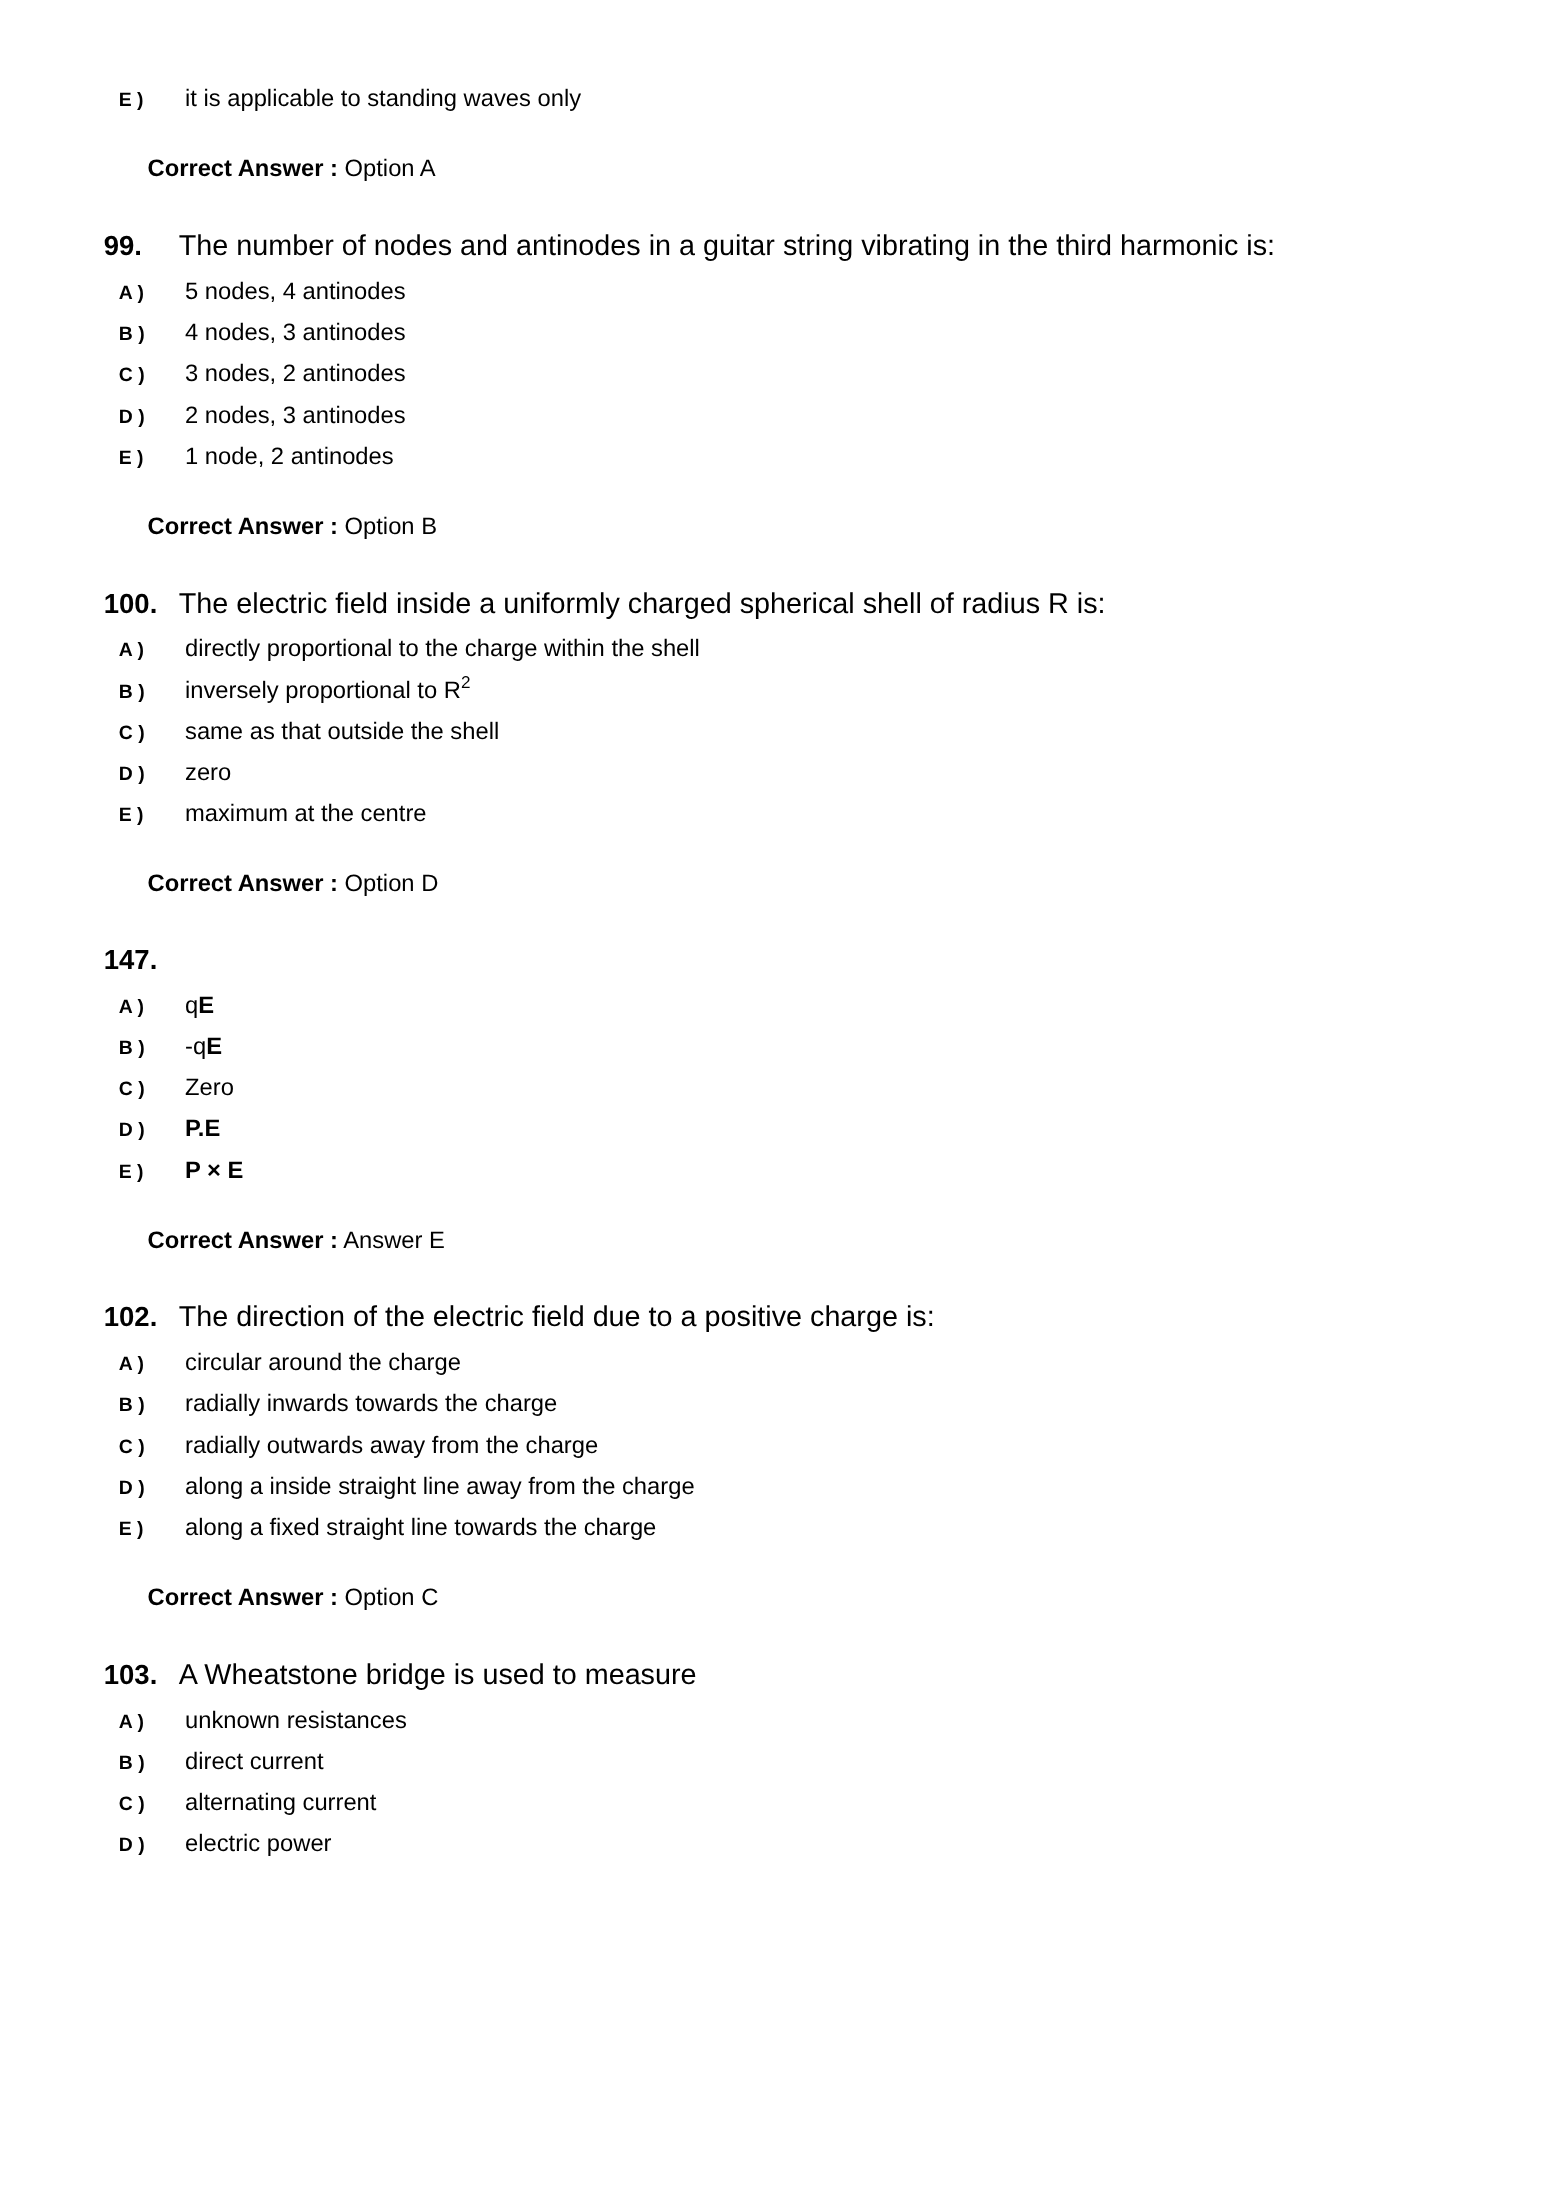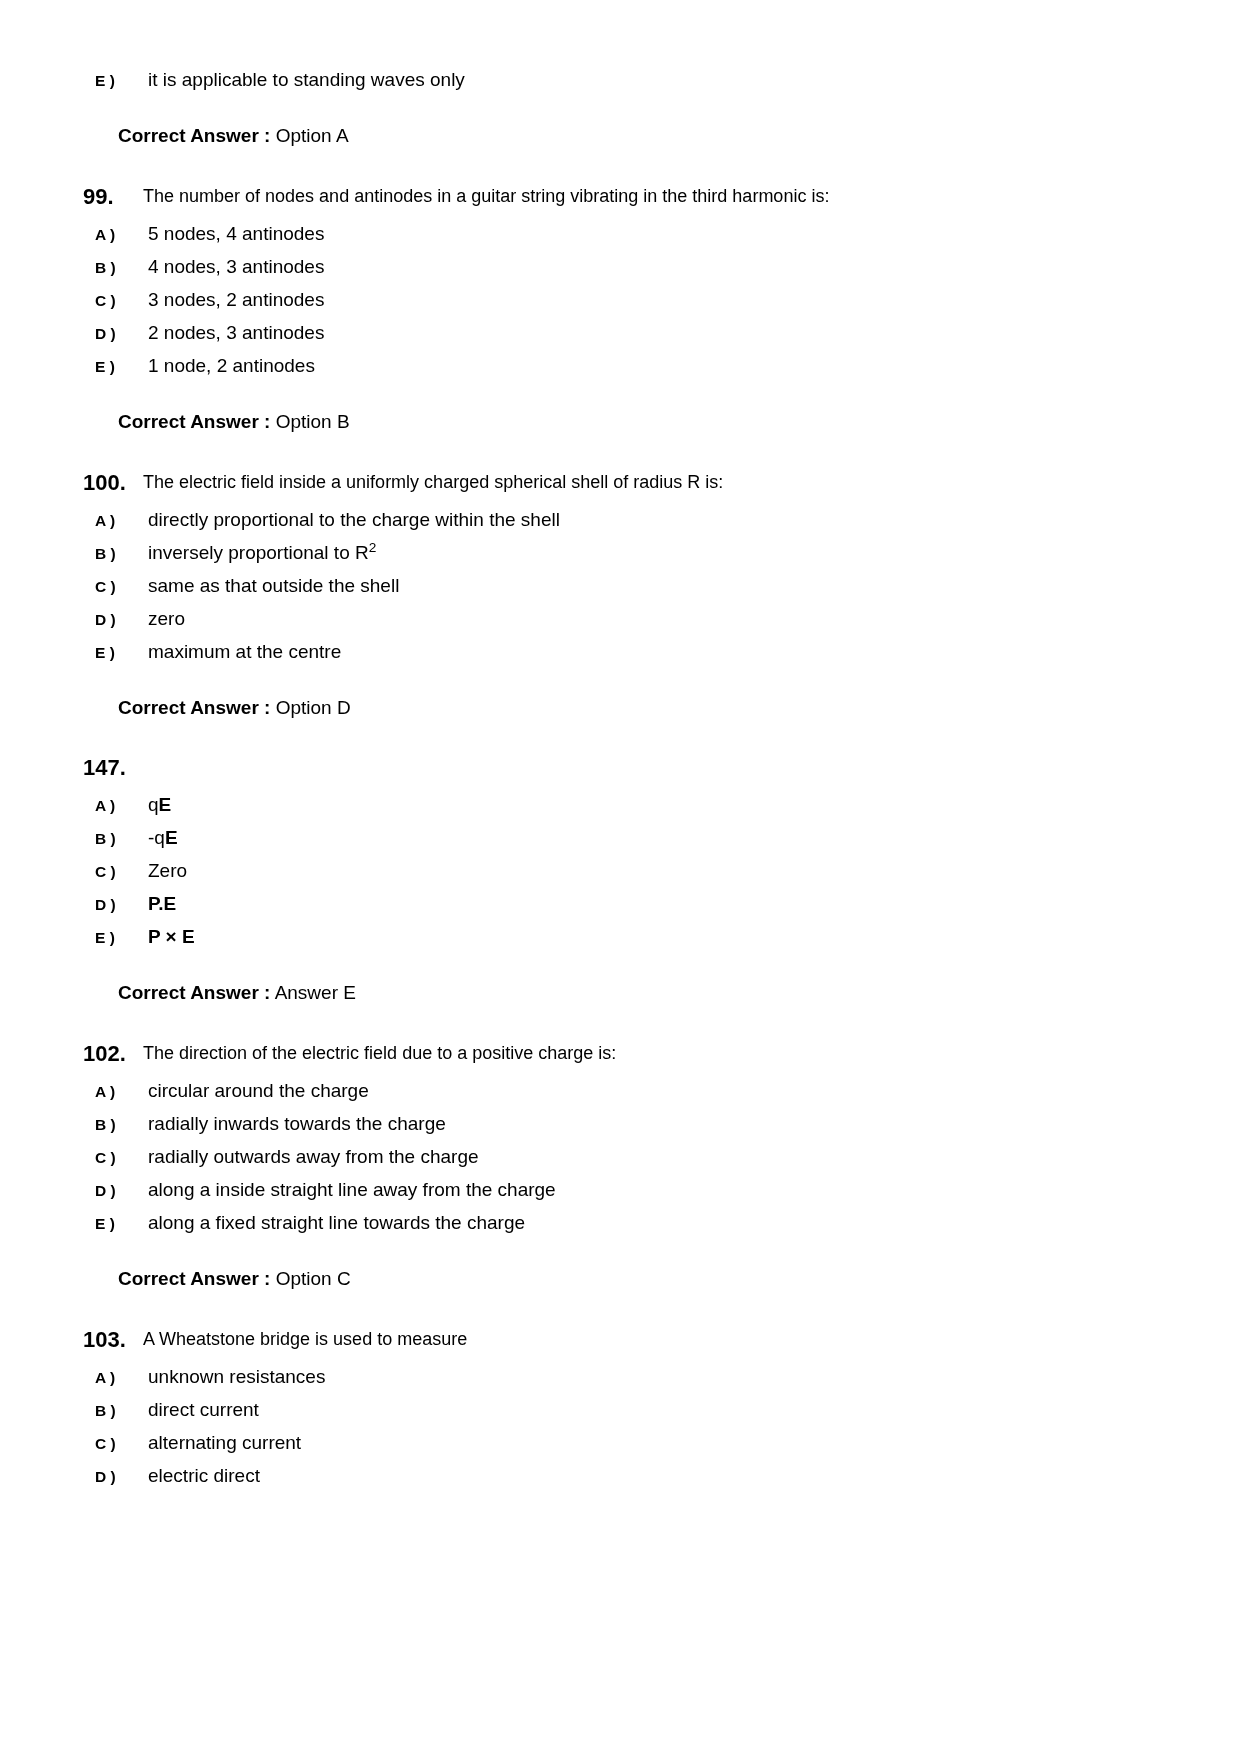--- a/index.html
+++ b/index.html
@@ -45,21 +45,21 @@
     display: flex;
     align-items: flex-end;
     margin-bottom: 8px;
   }
   .q-number {
     flex: 0 0 60px;
     font-weight: bold;
     font-size: 22px;
   }
   .q-text {
-    font-size: 18px;
+    font-size: 23px;
     line-height: 27px;
   }
   .q-text--narrow { max-width: 860px; }
   .q-text b { font-weight: bold; }
   
   .answer {
     margin: 28px 0 0 35px;
     font-size: 19px;
     line-height: 22px;
   }
@@ -214,17 +214,17 @@
     <div class="opt">
       <span class="opt-label">B )</span>
       <span class="opt-text">direct current</span>
     </div>
     <div class="opt">
       <span class="opt-label">C )</span>
       <span class="opt-text">alternating current</span>
     </div>
     <div class="opt">
       <span class="opt-label">D )</span>
-      <span class="opt-text">electric direct</span>
+      <span class="opt-text">electric power</span>
     </div>
   </div>
 
 </div>
 
 </body></html>

